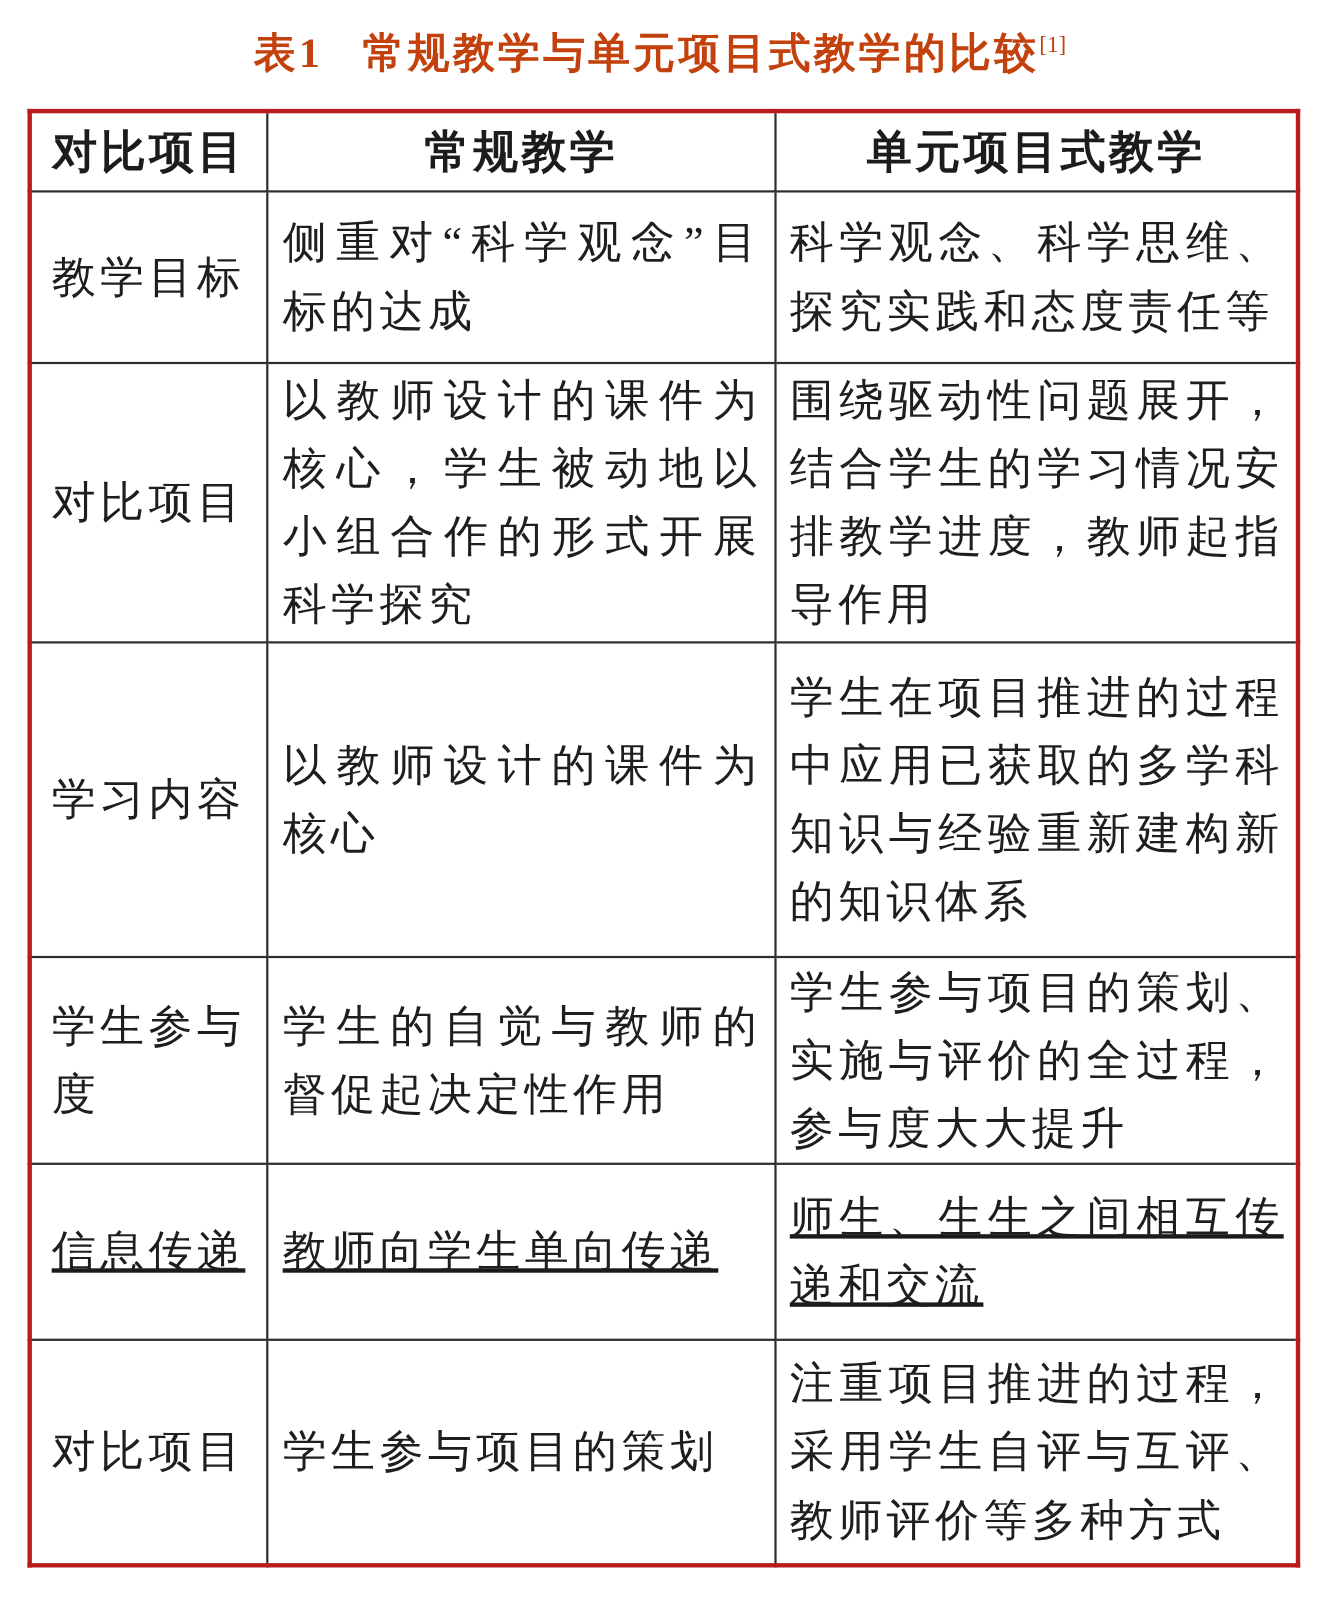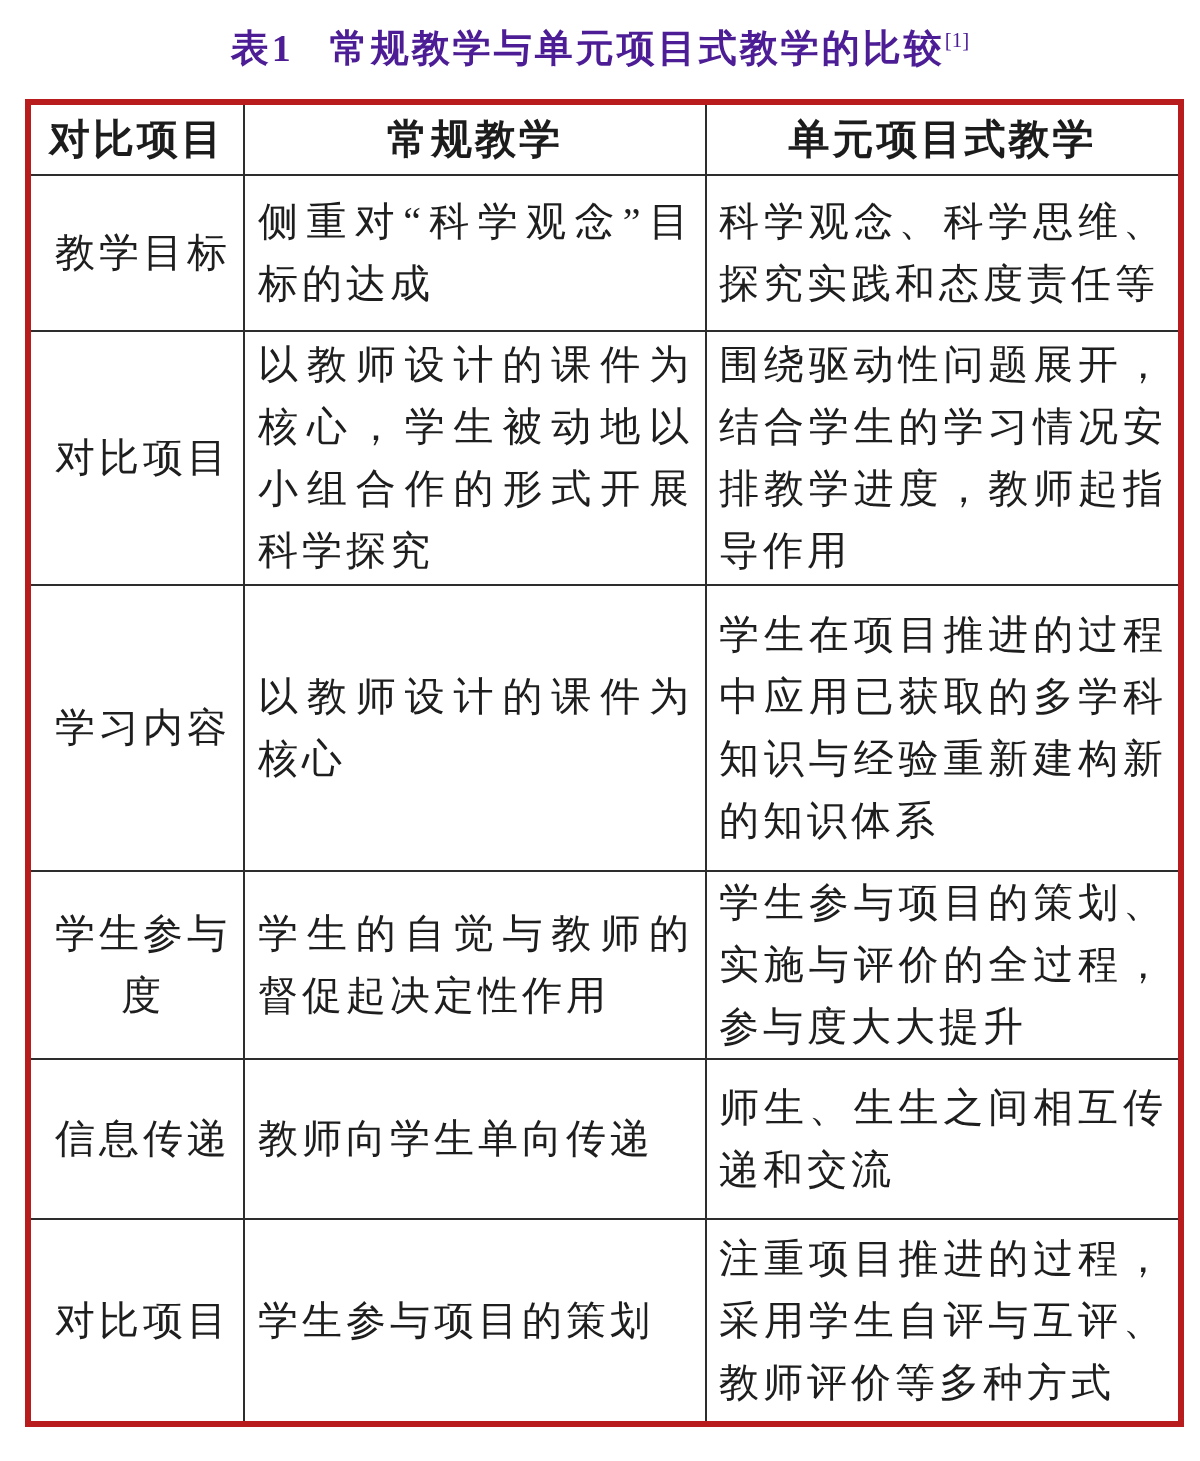--- a/index.html
+++ b/index.html
@@ -20,41 +20,41 @@
     overflow: hidden;
   }
   
   .caption {
     padding-top: 14px;
     height: 52px;
     line-height: 52px;
     text-align: center;
     font-size: 38px;
     font-weight: bold;
-    color: #4c1d95;
+    color: #c2410c;
     letter-spacing: 3px;
     white-space: nowrap;
   }
   .caption .caption-label { margin-right: 36px; }
   .caption sup {
     font-size: 21px;
     font-weight: normal;
     letter-spacing: 0;
     vertical-align: 14px;
   }
   
   table.cmp {
     border-collapse: collapse;
     table-layout: fixed;
     margin-left: 25px;
     margin-top: 33px;
     width: 1153px;
     background: #ffffff;
   }
-  table.cmp { border: 6px solid #b91c1c; }
+  table.cmp { border: 4px solid #b91c1c; }
   .cmp th, .cmp td {
     border: 2px solid #2d2d2d;
     vertical-align: middle;
     overflow: hidden;
   }
   .cmp th {
     font-family: "Liberation Sans", sans-serif;
     font-weight: bold;
     font-size: 41px;
     letter-spacing: 3px;
@@ -63,30 +63,30 @@
     padding: 0;
   }
   .cmp td {
     font-size: 40px;
     line-height: 62px;
     letter-spacing: 4px;
     color: #1e1e1e;
     text-align: justify;
   }
   
-  td.c1 { padding: 0 6px 0 18px; text-align: center; }
+  td.c1 { padding: 0 6px 0 18px; text-align: left; }
   td.c2 { padding: 0 12px 0 13px; }
   td.c3 { padding: 0 11px 0 12px; border-radius: 18px; }
   
   tr.hrow { height: 73px; }
   tr.r0 { height: 156px; }
   tr.r1 { height: 254px; }
   tr.r2 { height: 286px; }
   tr.r3 { height: 169px; }
-  tr.r4 { height: 160px; }
+  tr.r4 { height: 160px; text-decoration: underline; }
   tr.r5 { height: 205px; }
 </style>
 </head>
 <body>
 
 <div class="page">
 
   <div class="caption">
     <span class="caption-label">表1</span><span>常规教学与单元项目式教学的比较</span><sup>[1]</sup>
   </div>

